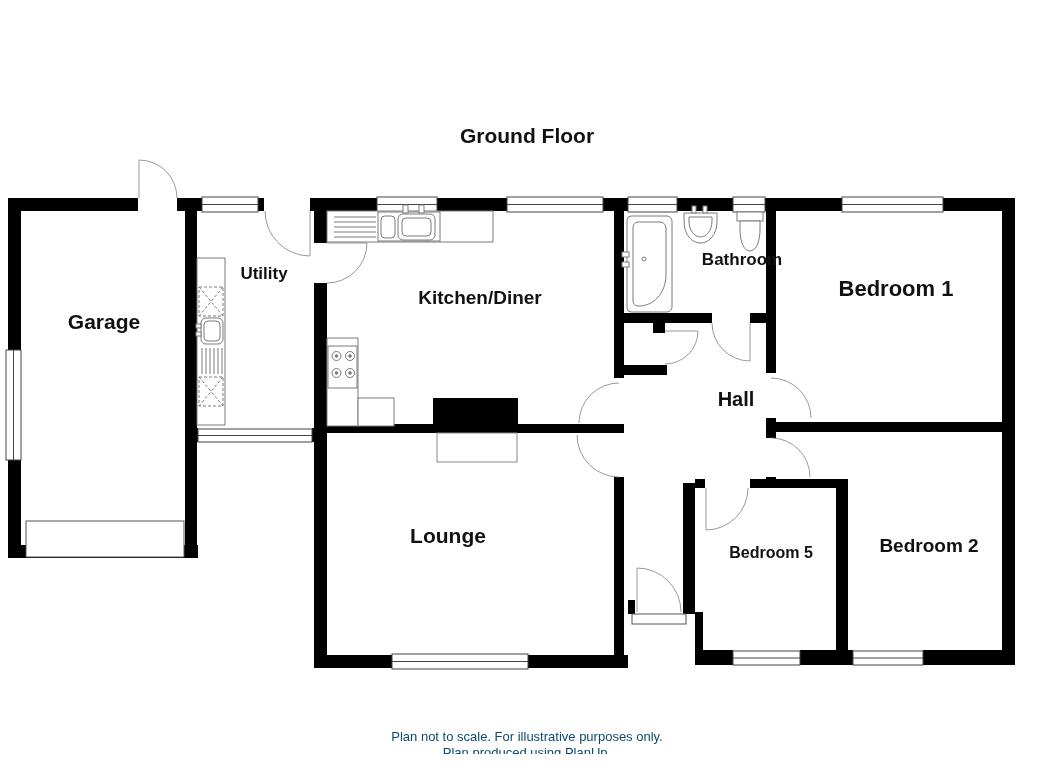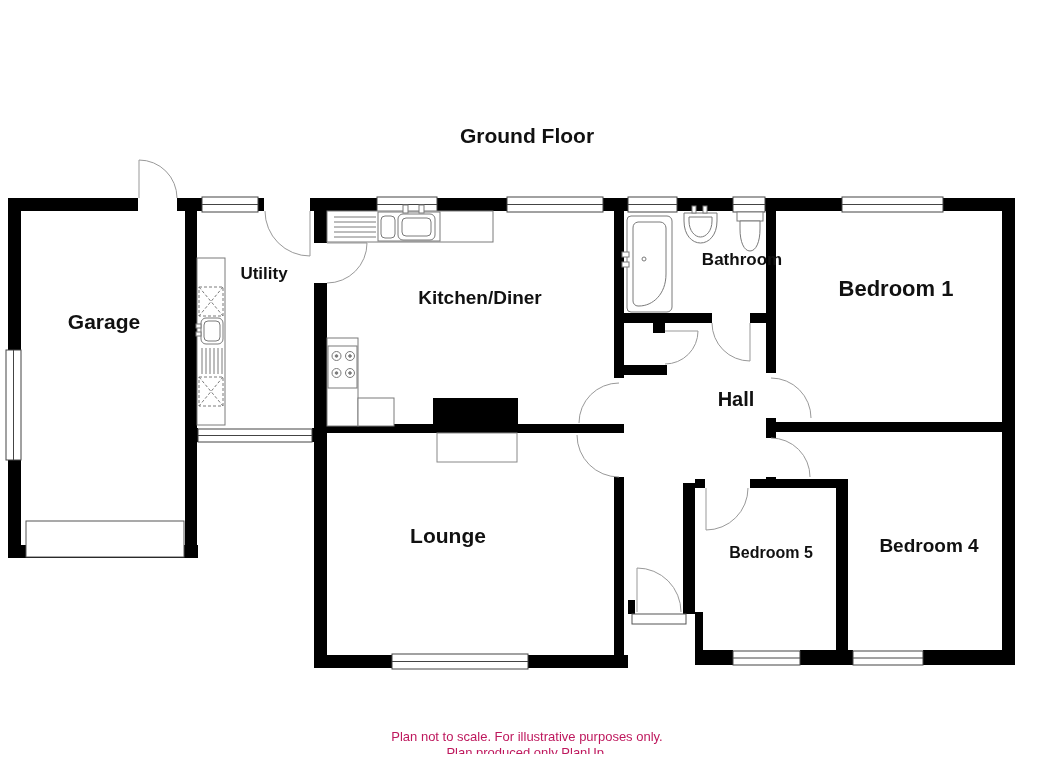--- a/index.html
+++ b/index.html
@@ -13,21 +13,21 @@
   .lbl-garage{left:104px;top:322px;font-size:21px;text-align:right;}
   .lbl-utility{left:264px;top:274px;font-size:17px;}
   .lbl-kitchen{left:480px;top:298px;font-size:19px;}
   .lbl-bathroom{left:714px;top:260px;font-size:17px;margin-left:28px;}
   .lbl-bedroom1{left:896px;top:289px;font-size:22px;}
   .lbl-hall{left:688px;top:399px;font-size:20px;margin-left:48px;}
   .lbl-lounge{left:448px;top:536px;font-size:21px;}
   .lbl-bedroom3{left:771px;top:553px;font-size:16px;}
   .lbl-bedroom2{left:929px;top:546px;font-size:19px;}
   .footer{position:absolute;left:527px;top:745px;transform:translate(-50%,-50%);
-        text-align:center;font-size:13px;color:#be185d;line-height:16px;white-space:nowrap;}
+        text-align:center;font-size:13px;color:#0c4a6e;line-height:16px;white-space:nowrap;}
 </style>
 </head>
 <body>
 
 <div class="page">
 
   <div class="plan-title">Ground Floor</div>
 
   <svg width="1055" height="767" viewBox="0 0 1055 767">
 
@@ -280,20 +280,20 @@
   </svg>
 
   <div class="room-label lbl-garage">Garage</div>
   <div class="room-label lbl-utility">Utility</div>
   <div class="room-label lbl-kitchen">Kitchen/Diner</div>
   <div class="room-label lbl-bathroom">Bathroom</div>
   <div class="room-label lbl-bedroom1">Bedroom 1</div>
   <div class="room-label lbl-hall">Hall</div>
   <div class="room-label lbl-lounge">Lounge</div>
   <div class="room-label lbl-bedroom3">Bedroom 5</div>
-  <div class="room-label lbl-bedroom2">Bedroom 4</div>
+  <div class="room-label lbl-bedroom2">Bedroom 2</div>
 
   <div class="footer">
     <div>Plan not to scale.  For illustrative purposes only.</div>
-    <div>Plan produced only PlanUp.</div>
+    <div>Plan produced using PlanUp.</div>
   </div>
 
 </div>
 
 </body></html>

